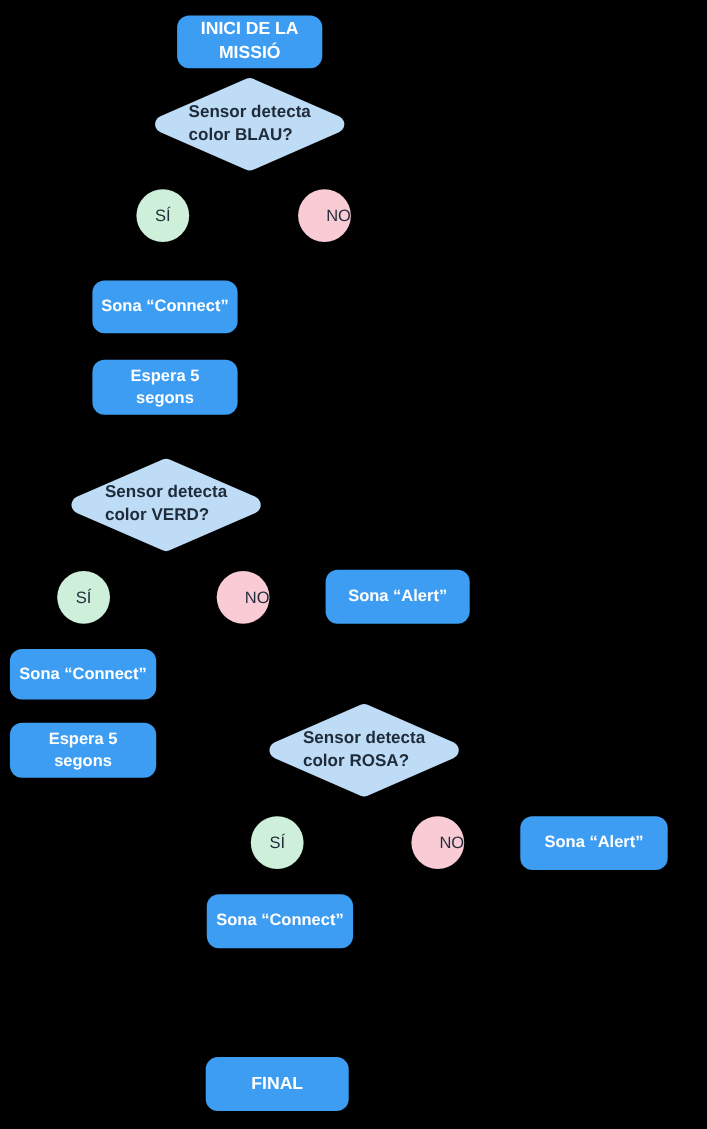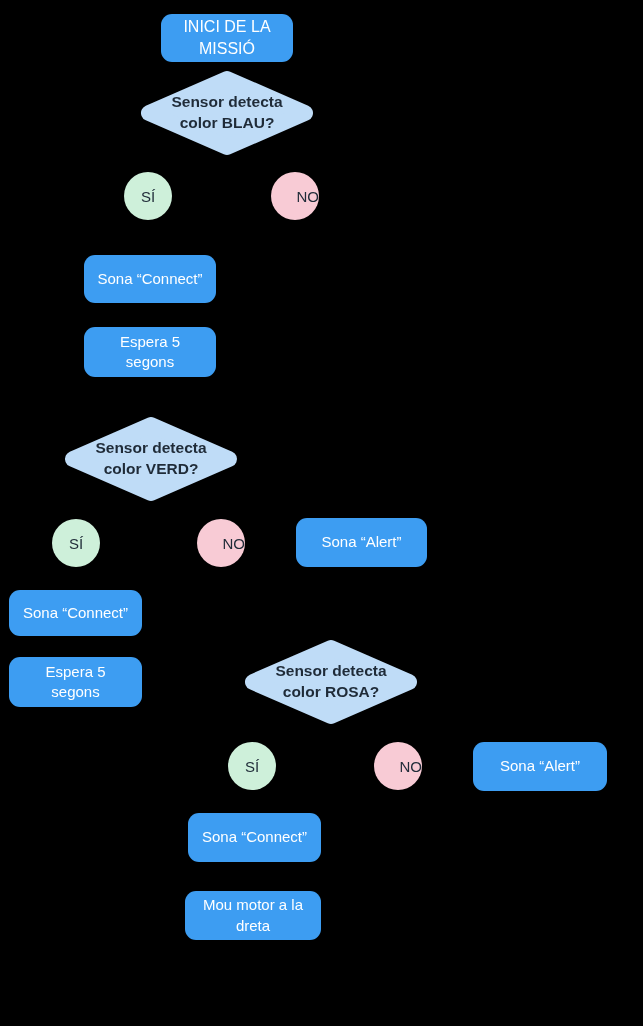--- a/index.html
+++ b/index.html
@@ -20,42 +20,42 @@
     font-family:"Liberation Sans","DejaVu Sans",sans-serif;
     overflow:hidden;
   }
   .node{position:absolute;display:flex;align-items:center;justify-content:center;}
   .box{
     background:var(--action-fill);
     border-radius:11px;
   }
   .box .label{
     color:var(--action-text);
-    font-weight:400;
+    font-weight:700;
     font-size:15px;
     line-height:1.35;
     text-align:center;
     white-space:pre-line;
   }
   .box .label.big{font-size:16px;}
   .decision{width:180px;height:88px;}
   .decision svg{position:absolute;left:0;top:0;}
   .decision polygon{
     fill:var(--decision-fill);
     stroke:var(--decision-fill);
     stroke-width:16;
     stroke-linejoin:round;
   }
   .decision .label{
     position:relative;
     color:var(--dark-text);
     font-weight:700;
     font-size:15.5px;
     line-height:1.35;
-    text-align:center;
+    text-align:left;
     white-space:pre-line;
   }
   .circle{
     width:48px;height:48px;
     border-radius:50%;
     font-size:15px;
     color:var(--dark-text);
     font-weight:400;
   }
   .circle.yes{background:var(--yes-fill);}
@@ -137,19 +137,18 @@
     <span>NO</span>
   </div>
   <div class="node box" style="left:473px;top:742px;width:134px;height:49px;">
     <span class="label">Sona “Alert”</span>
   </div>
 
   <div class="node box" style="left:188px;top:813px;width:133px;height:49px;">
     <span class="label">Sona “Connect”</span>
   </div>
 
-  <div class="node box" style="left:185px;top:891px;width:136px;height:49px;">
-    <span class="label">Mou motor a la
-dreta</span>
+
+  <div class="node box" style="left:187px;top:961px;width:130px;height:49px;">
+    <span class="label big">FINAL</span>
   </div>
-
 
 </div>
 
 </body></html>

